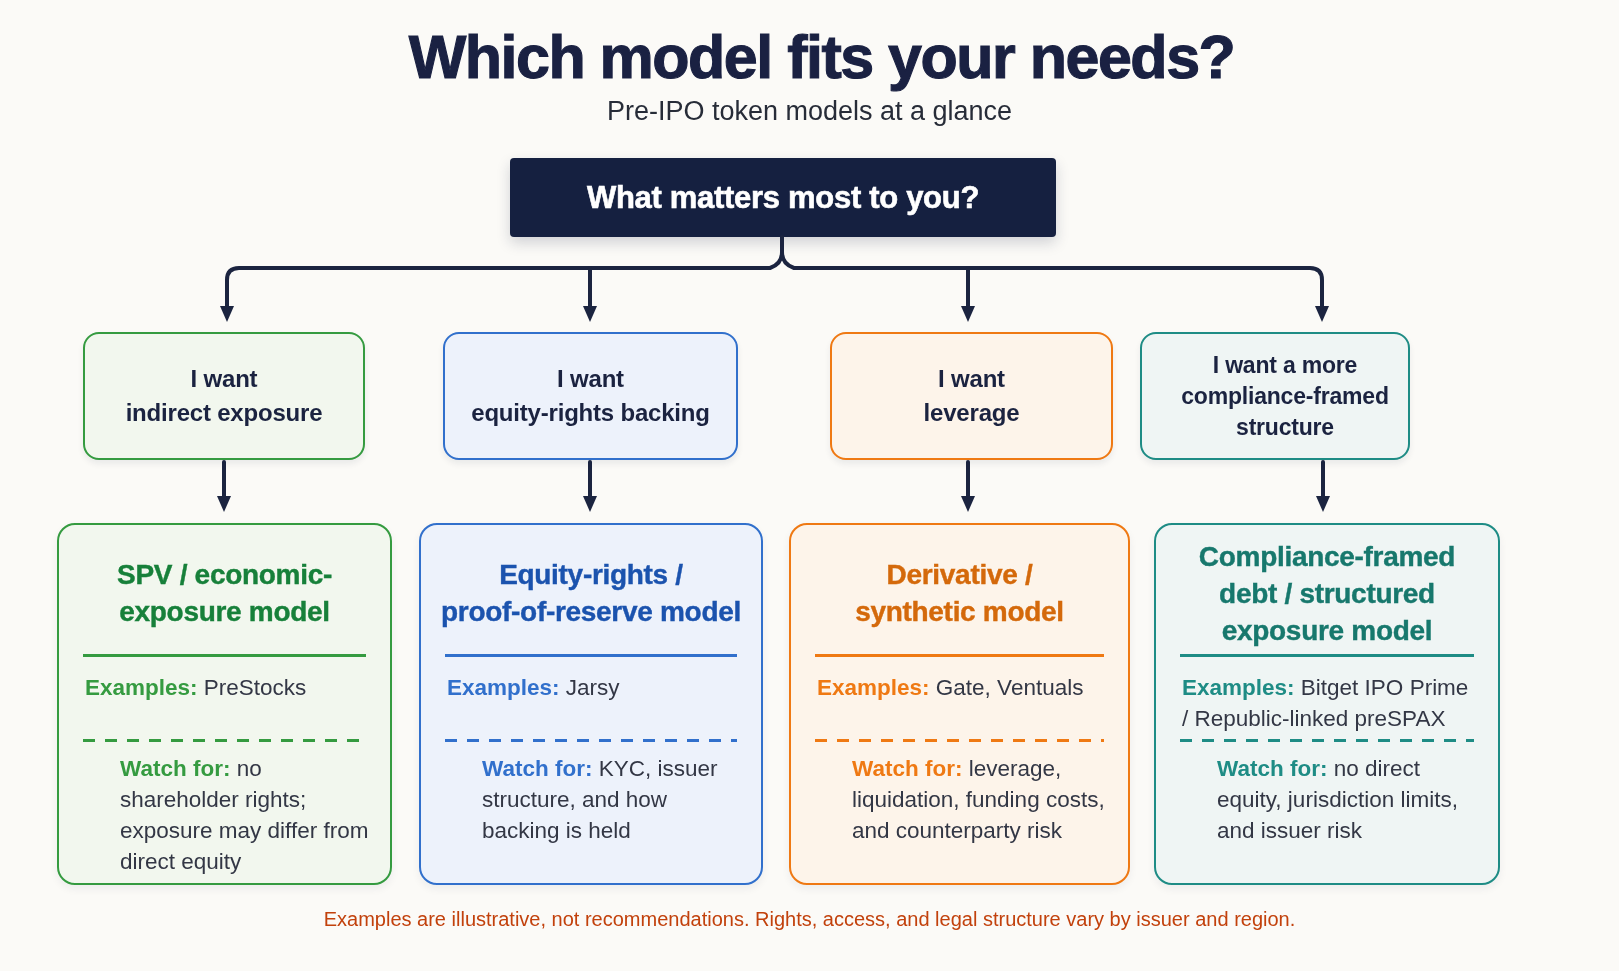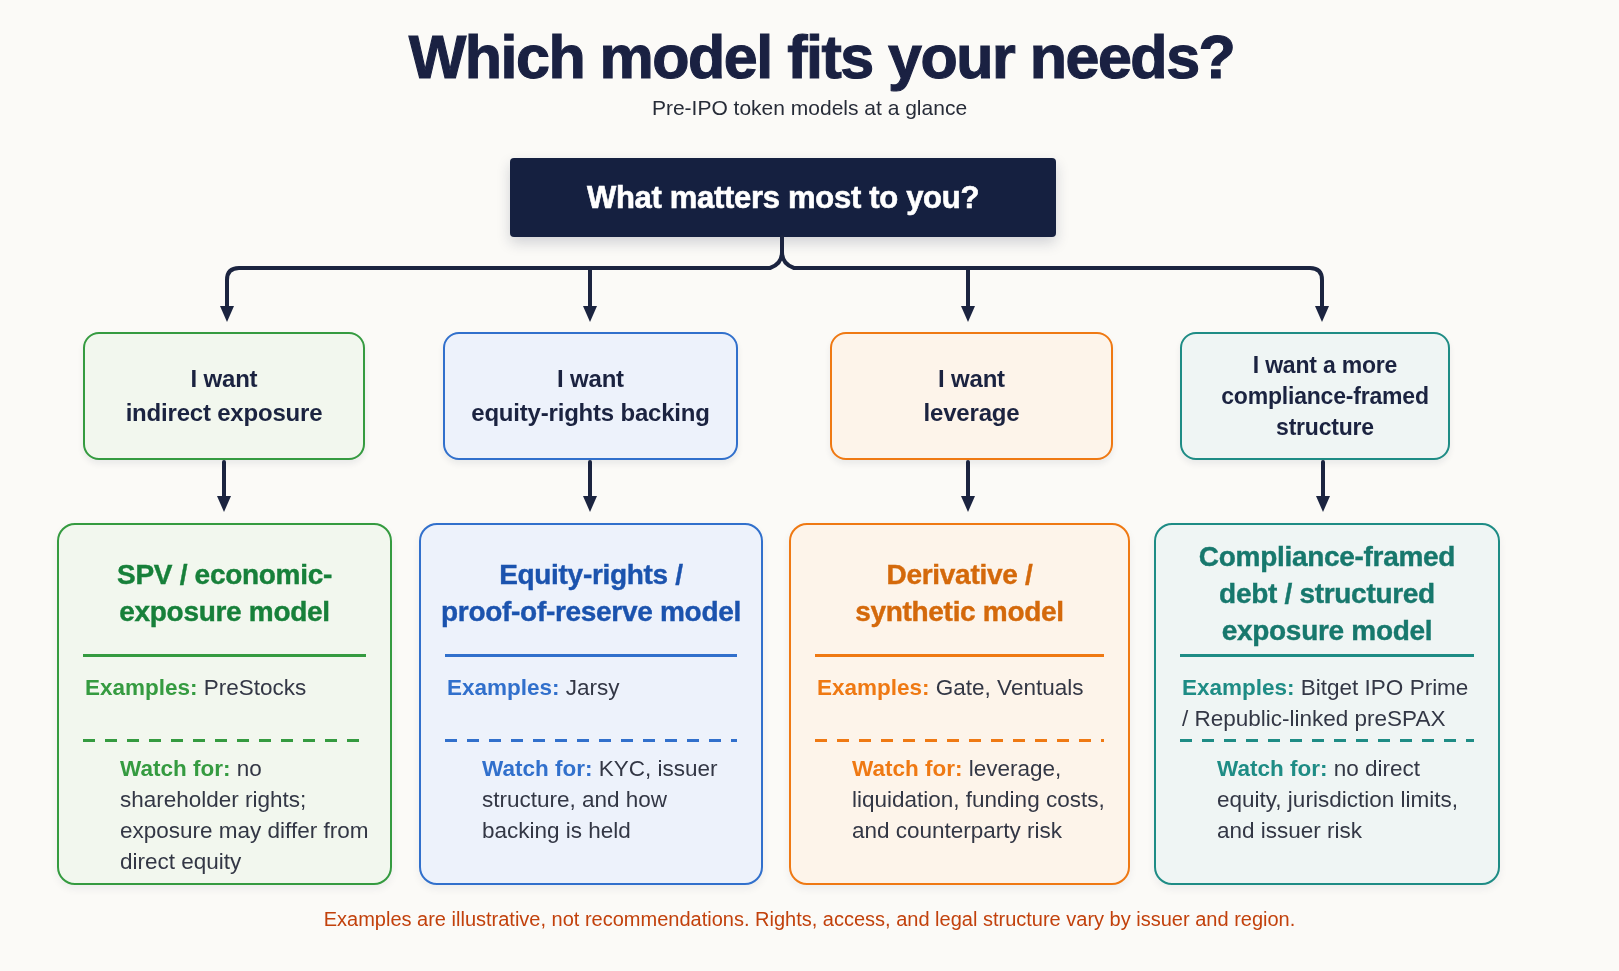--- a/index.html
+++ b/index.html
@@ -14,21 +14,21 @@
     position:absolute;top:12px;left:0;width:100%;
     text-align:center;margin:12px;
     font-size:61px;line-height:1.1;font-weight:700;
     letter-spacing:-1.5px;
     color:var(--title-color,#1a2142);
     -webkit-text-stroke:1.1px var(--title-color,#1a2142);
   }
   .page-subtitle{
     position:absolute;top:96px;left:0;width:100%;
     text-align:center;margin:0;
-    font-size:21px;font-weight:400;color:#272c38;
+    font-size:27px;font-weight:400;color:#272c38;
   }
   .root-pill{
     position:absolute;left:510px;top:158px;width:546px;height:79px;
     background:var(--navy,#152040);
     border-radius:4px;
     display:flex;align-items:center;justify-content:center;
     box-shadow:0 6px 14px rgba(21,32,64,.18);
   }
   .root-pill span{
     color:#ffffff;font-size:31px;font-weight:700;letter-spacing:-.3px;
@@ -46,21 +46,21 @@
     box-sizing:border-box;
   }
   .branch-label{
     white-space:pre-line;
     color:#1b2340;font-size:24px;font-weight:700;line-height:34px;
     letter-spacing:-.2px;
   }
   #branch-0{left:83px;width:282px;}
   #branch-1{left:443px;width:295px;}
   #branch-2{left:830px;width:283px;}
-  #branch-3{left:1180px;width:270px;padding-left:20px;}
+  #branch-3{left:1140px;width:270px;padding-left:20px;}
   #branch-3 .branch-label{font-size:23px;line-height:31px;}
 
   .model{
     position:absolute;top:523px;height:362px;
     background:var(--bg);
     border:2.5px solid var(--accent);
     border-radius:18px;
     box-shadow:0 4px 8px rgba(20,30,60,.06);
     box-sizing:border-box;
   }

